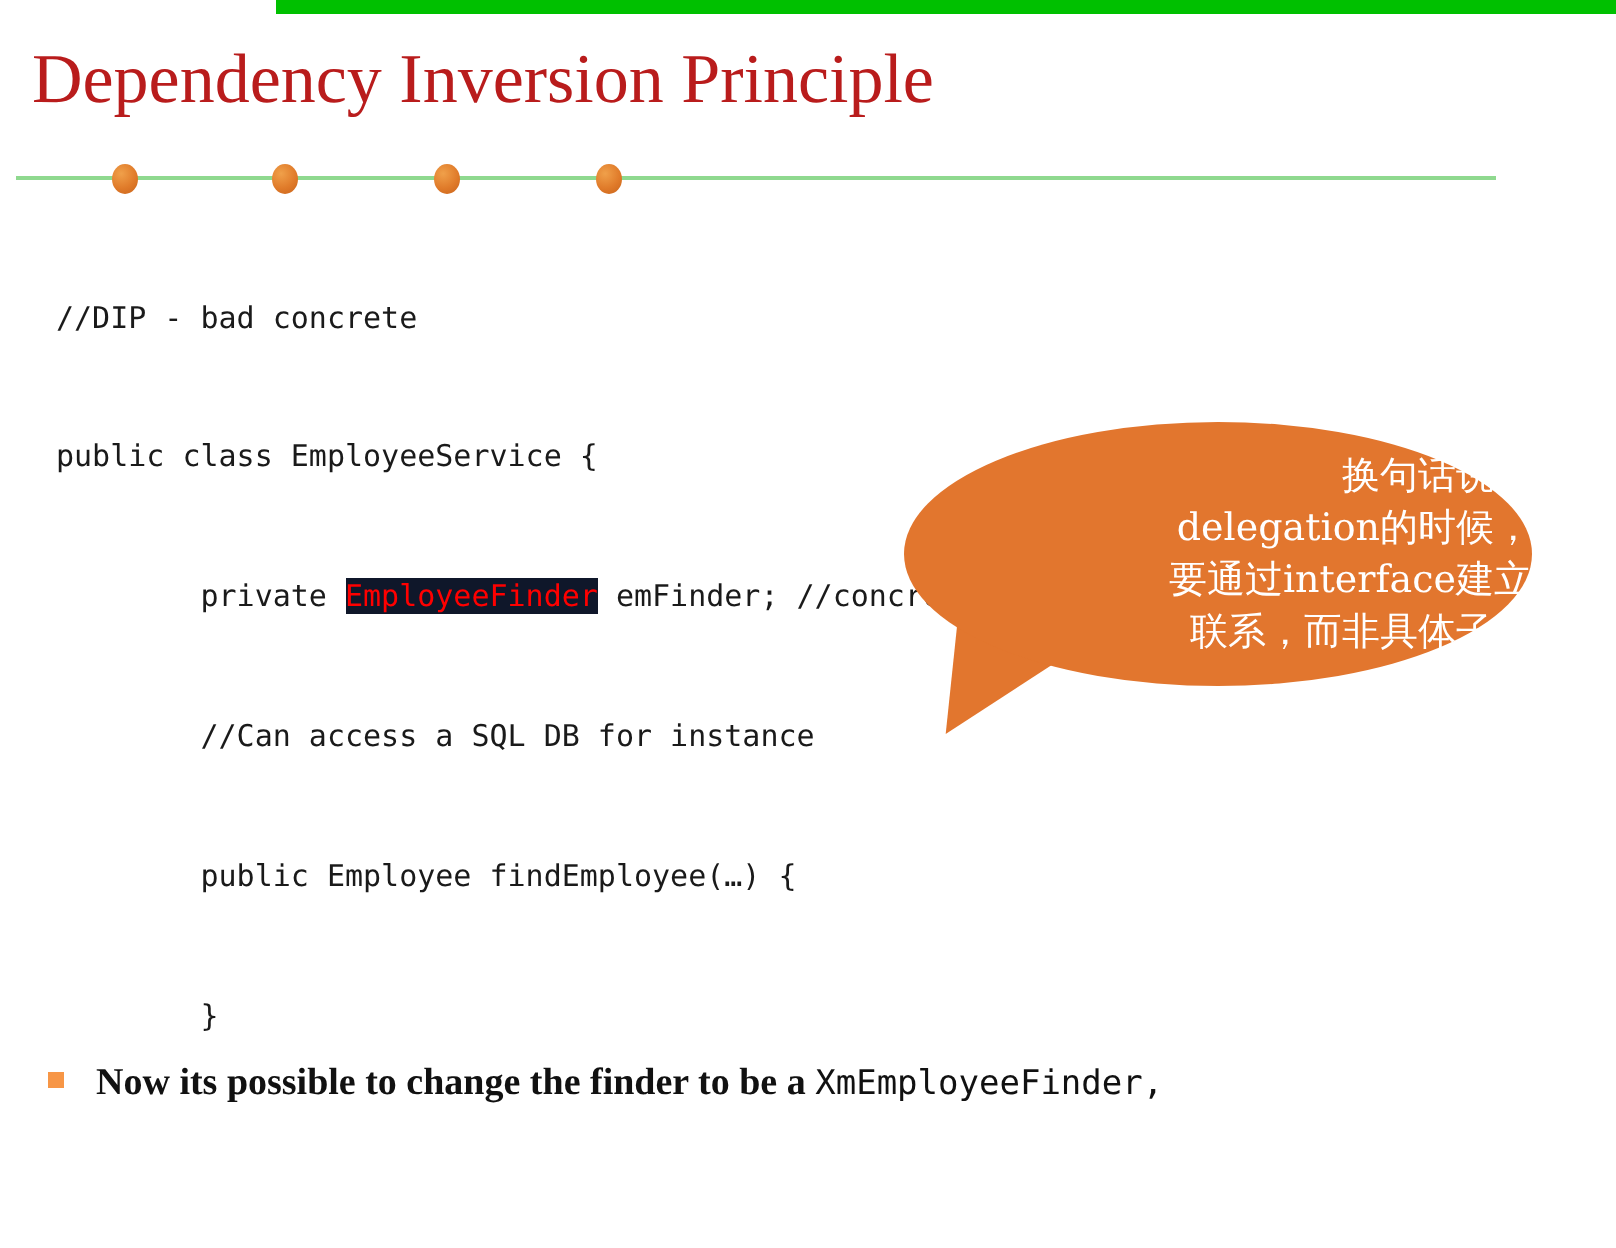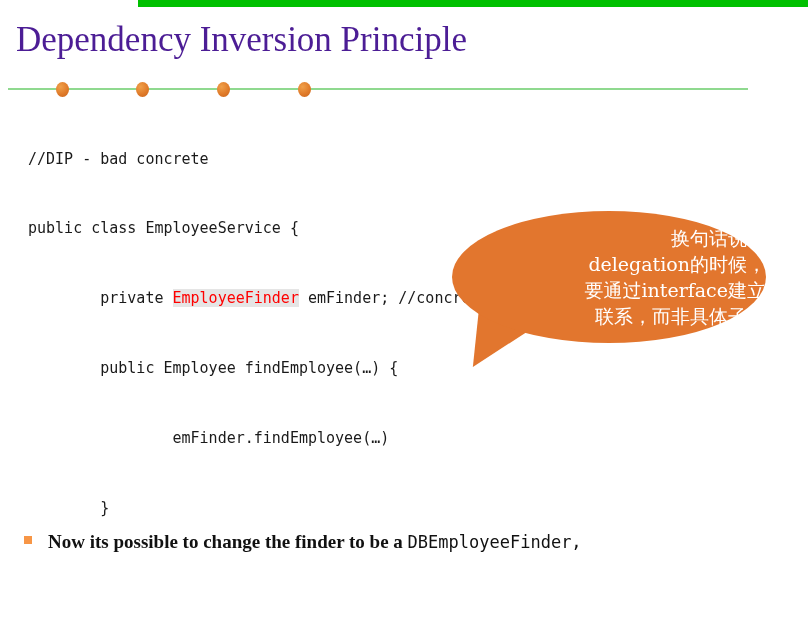--- a/index.html
+++ b/index.html
@@ -26,21 +26,21 @@
   }
 
   
   #slide-title {
     position: absolute;
     left: 16px;
     top: 19px;
     font-family: "Liberation Serif", serif;
     font-size: 35px;
     line-height: 42px;
-    color: #4c1d95;
+    color: #b91c1c;
     white-space: nowrap;
     letter-spacing: 0px;
   }
 
   
   #title-divider {
     position: absolute;
     left: 8px;
     top: 80px;
     width: 740px;
@@ -73,21 +73,21 @@
     font-size: 15px;
     line-height: 23.3px;
     color: #1a1a1a;
     white-space: pre;
   }
   .code-line {
     white-space: pre;
     height: 23.3px;
   }
   .hl-red {
-    background: #e5e5e5;
+    background: #0f172a;
     color: #ff0000;
     margin-top: 48px;
   }
 
   
   #callout {
     position: absolute;
     left: 452px;
     top: 211px;
     width: 314px;
@@ -171,22 +171,22 @@
   <div class="divider-dot" style="left:48px;"></div>
   <div class="divider-dot" style="left:128px;"></div>
   <div class="divider-dot" style="left:209px;"></div>
   <div class="divider-dot" style="left:290px;"></div>
 </div>
 
 <div id="code-block">
   <div class="code-line">//DIP - bad concrete</div>
   <div class="code-line">public class EmployeeService {</div>
   <div class="code-line"><span>        private </span><span class="hl-red">EmployeeFinder</span><span> emFinder; //concrete class, not abstract.</span></div>
+  <div class="code-line">        //Can access a SQL DB for instance</div>
   <div class="code-line">        public Employee findEmployee(…) {</div>
-  <div class="code-line">                emFinder.findEmployee(…)</div>
   <div class="code-line">        }</div>
   
   
   
   
   
   
   
   
   
@@ -199,14 +199,14 @@
   <div id="callout-text">
     <div>换句话说：</div>
     <div>delegation的时候，</div>
     <div>要通过interface建立</div>
     <div>联系，而非具体子类</div>
   </div>
 </div>
 
 <div id="bullet-block">
   <div id="bullet-marker"></div>
-  <div id="bullet-text"><span class="b-bold">Now its possible to change the finder to be a </span><span class="b-mono">DBEmployeeFinder,</span><br><br></div>
+  <div id="bullet-text"><span class="b-bold">Now its possible to change the finder to be a </span><span class="b-mono">XmEmployeeFinder,</span><br><br></div>
 </div>
 
 </body></html>

